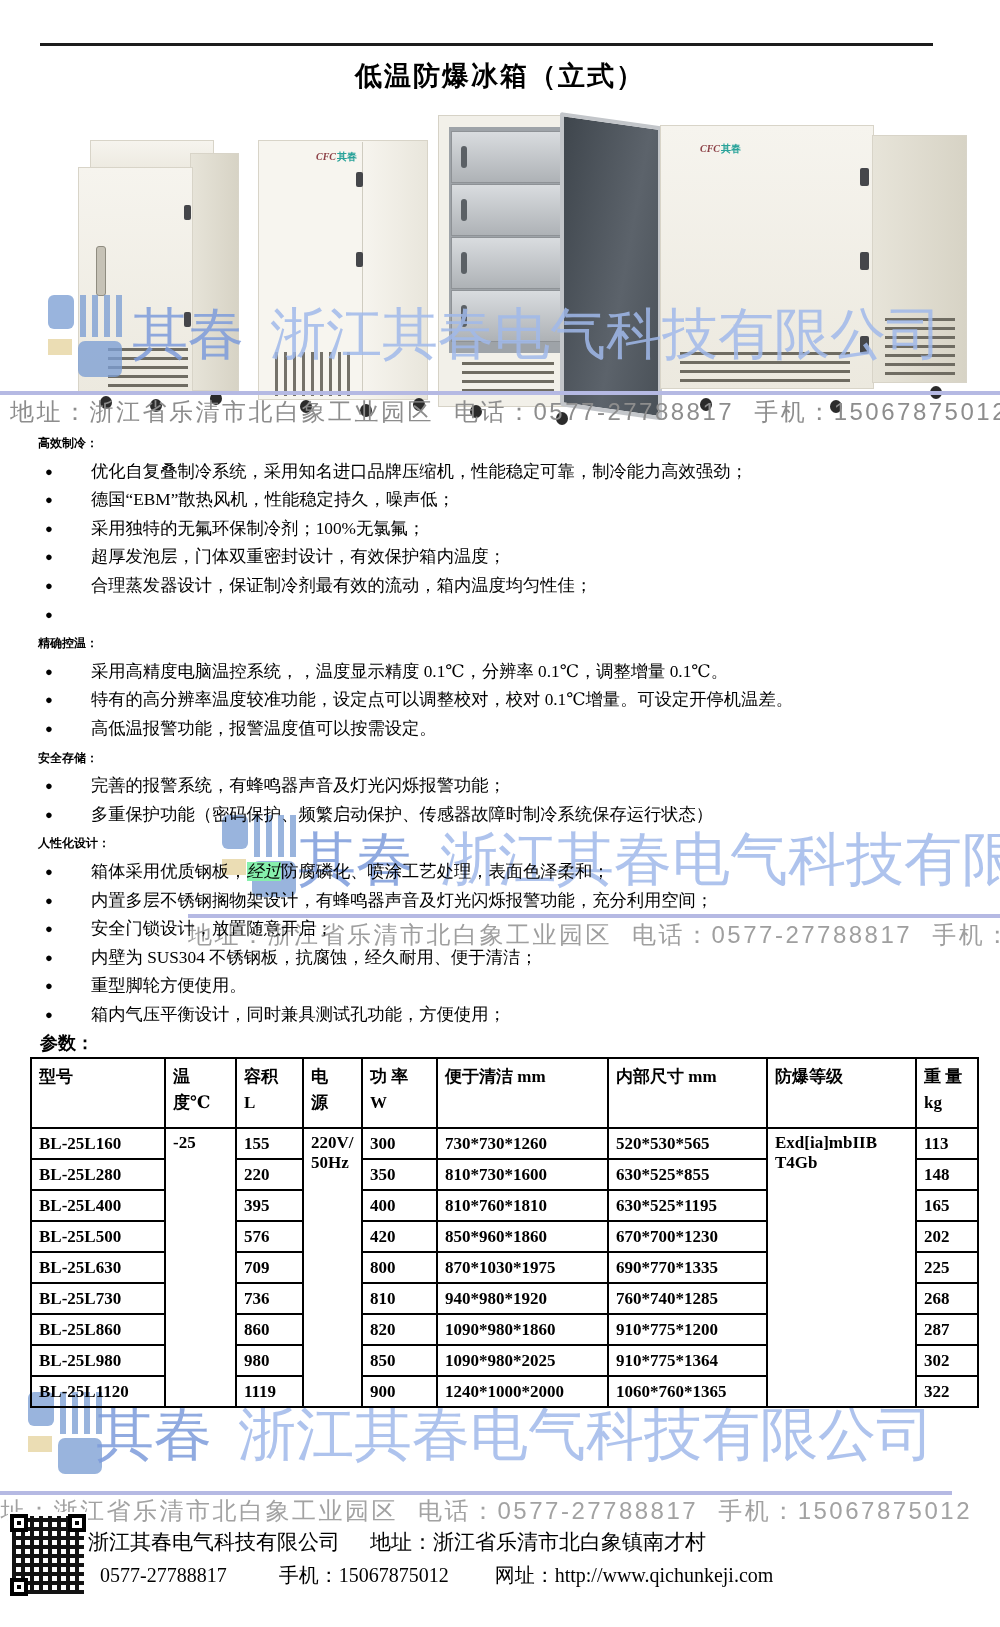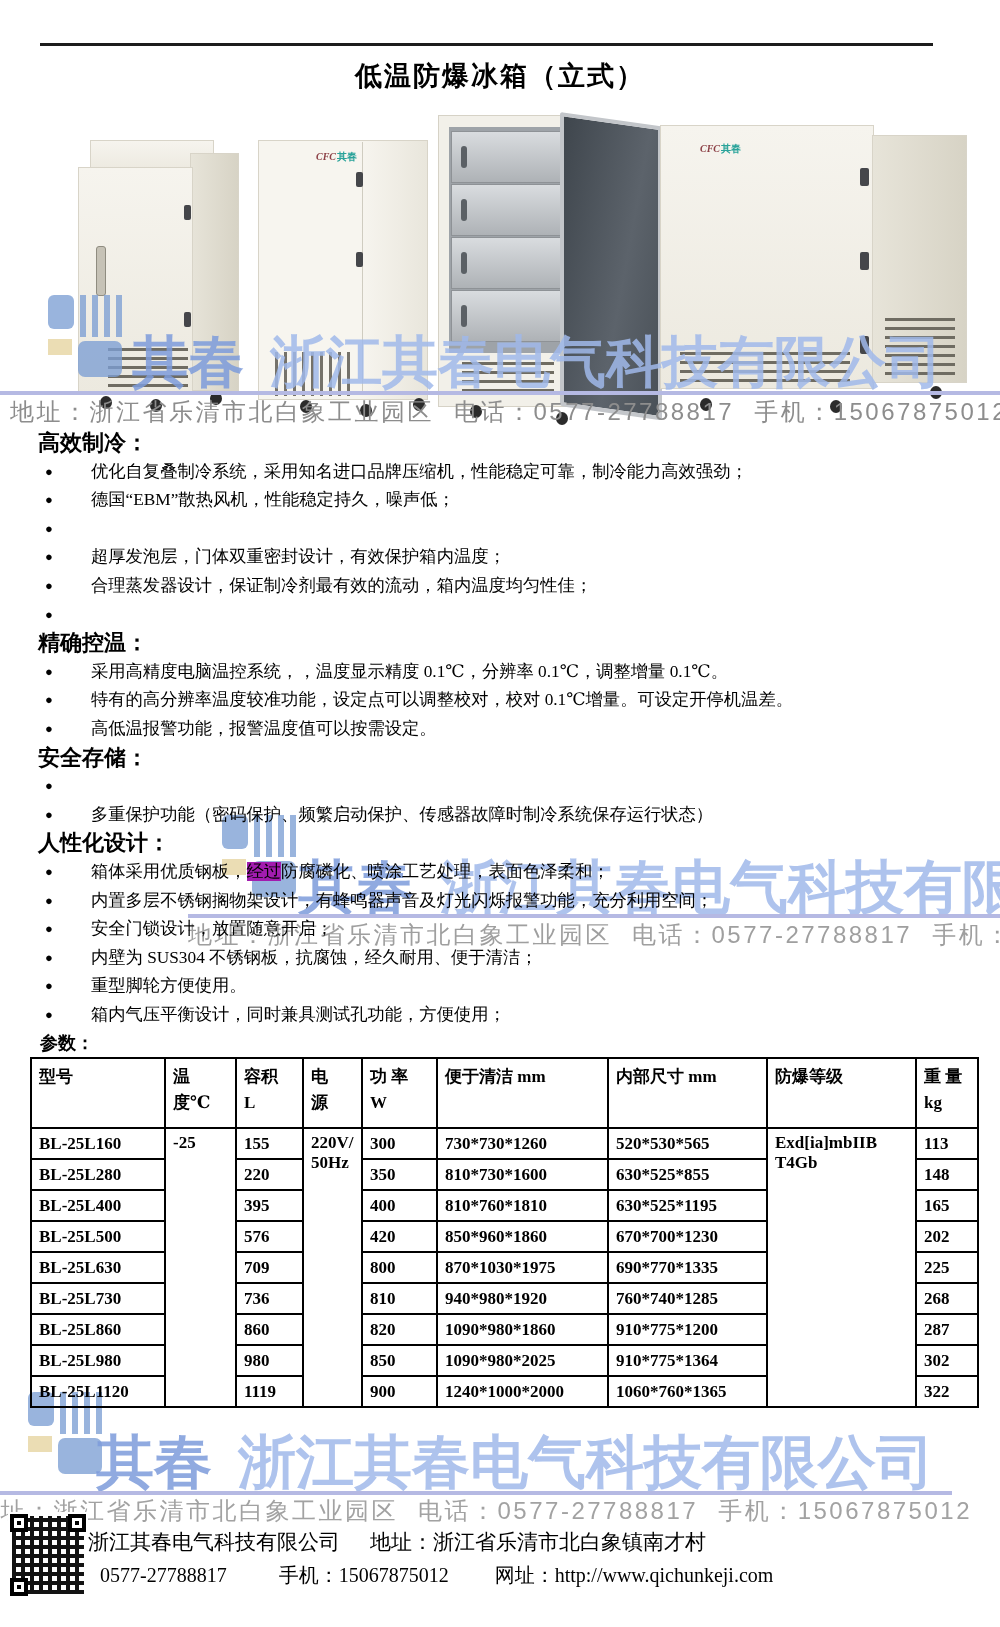--- a/index.html
+++ b/index.html
@@ -27,21 +27,21 @@
   .f3-inner{position:absolute;left:449px;top:127px;width:112px;height:226px;background:#9ea3a8;}
   .drawer{position:absolute;left:451px;width:108px;height:50px;
           background:linear-gradient(180deg,#d9dcdf,#aeb2b6);border:1px solid #8e9296;}
   .drawer .dh{position:absolute;left:9px;top:14px;width:6px;height:22px;background:#5b6065;border-radius:3px;}
   .f3-door{position:absolute;left:560px;top:112px;width:94px;height:286px;
            background:linear-gradient(100deg,#3f464d,#5c636b 60%,#4a5158);
            border:4px solid #c3c6ca;border-radius:3px;transform:skewY(8deg);transform-origin:top left;}
 
   
   .wm{position:absolute;z-index:2;pointer-events:none;}
-  .wm-text{font-weight:bold;white-space:nowrap;margin-top:28px;}
+  .wm-text{font-weight:normal;white-space:nowrap;}
   .wm-brand{color:rgba(124,155,218,.85);margin-right:26px;}
   .wm-co{color:rgba(160,185,234,.85);}
   .wm1 .wm-text{font-size:56px;}
   .wm2 .wm-text{font-size:58px;}
   .wm3 .wm-text{font-size:58px;}
   .wm-logo{position:absolute;width:80px;height:82px;opacity:.78;}
   .wm-logo .a{position:absolute;left:0;top:0;width:26px;height:34px;background:#7d9fd4;border-radius:6px;}
   .wm-logo .bars{position:absolute;left:32px;top:0;width:44px;height:42px;
                  background:repeating-linear-gradient(90deg,#7d9fd4 0 6px,transparent 6px 12px);}
   .wm-logo .b{position:absolute;left:30px;top:46px;width:44px;height:36px;background:#7d9fd4;border-radius:7px;}
@@ -58,24 +58,24 @@
   .wm-line3{left:0;top:1491px;width:952px;}
   .wm1{left:48px;top:295px;}
   .wm2{left:222px;top:815px;}
   .wm3{left:28px;top:1392px;}
   .wm1 .wm-text{position:absolute;left:84px;top:2px;}
   .wm2 .wm-text{position:absolute;left:76px;top:6px;}
   .wm3 .wm-text{position:absolute;left:68px;top:4px;}
 
   
   .features{position:absolute;left:38px;top:429px;width:950px;z-index:3;}
-  .feat-heading{font-size:22px;font-weight:bold;line-height:28.6px;}
+  .feat-heading{font-size:12px;font-weight:bold;line-height:28.6px;}
   .feat-item{display:flex;line-height:28.6px;font-size:17.3px;}
   .feat-item .bullet{width:46px;padding-left:7px;font-size:13px;flex:none;}
-  .hl-yellow{background:#a21caf;}
+  .hl-yellow{background:#86efac;font-style:italic;}
 
   .params-heading{position:absolute;left:40px;top:1031px;font-size:18px;font-weight:bold;z-index:3;}
 
   
   .ptable{position:absolute;left:30px;top:1057px;z-index:3;border-collapse:collapse;
           font-family:"Liberation Serif","DejaVu Serif",serif;}
   .ptable th,.ptable td{border:2px solid #000;padding:1px 7px;font-size:17px;font-weight:bold;
           text-align:left;vertical-align:middle;}
   .ptable th{height:62px;vertical-align:top;padding-top:5px;}
   .ptable th .l1,.ptable th .l2{line-height:26px;}
@@ -228,20 +228,21 @@
       <div class="feat-item">
         <span class="bullet">●</span>
         <span class="itext">优化自复叠制冷系统，采用知名进口品牌压缩机，性能稳定可靠，制冷能力高效强劲；</span>
       </div>
       <div class="feat-item">
         <span class="bullet">●</span>
         <span class="itext">德国“EBM”散热风机，性能稳定持久，噪声低；</span>
       </div>
       <div class="feat-item">
         <span class="bullet">●</span>
+        <span class="itext">采用独特的无氟环保制冷剂；100%无氯氟；</span>
       </div>
       <div class="feat-item">
         <span class="bullet">●</span>
         <span class="itext">超厚发泡层，门体双重密封设计，有效保护箱内温度；</span>
       </div>
       <div class="feat-item">
         <span class="bullet">●</span>
         <span class="itext">合理蒸发器设计，保证制冷剂最有效的流动，箱内温度均匀性佳；</span>
       </div>
       <div class="feat-item">
@@ -256,20 +257,21 @@
         <span class="bullet">●</span>
         <span class="itext">特有的高分辨率温度较准功能，设定点可以调整校对，校对 0.1℃增量。可设定开停机温差。</span>
       </div>
       <div class="feat-item">
         <span class="bullet">●</span>
         <span class="itext">高低温报警功能，报警温度值可以按需设定。</span>
       </div>
       <div class="feat-heading">安全存储：</div>
       <div class="feat-item">
         <span class="bullet">●</span>
+        <span class="itext">完善的报警系统，有蜂鸣器声音及灯光闪烁报警功能；</span>
       </div>
       <div class="feat-item">
         <span class="bullet">●</span>
         <span class="itext">多重保护功能（密码保护、频繁启动保护、传感器故障时制冷系统保存运行状态）</span>
       </div>
       <div class="feat-heading">人性化设计：</div>
       <div class="feat-item">
         <span class="bullet">●</span>
         <span class="itext"><span>箱体采用优质钢板，</span><span class="hl-yellow">经过</span><span>防腐磷化、喷涂工艺处理，表面色泽柔和；</span></span>
       </div>

